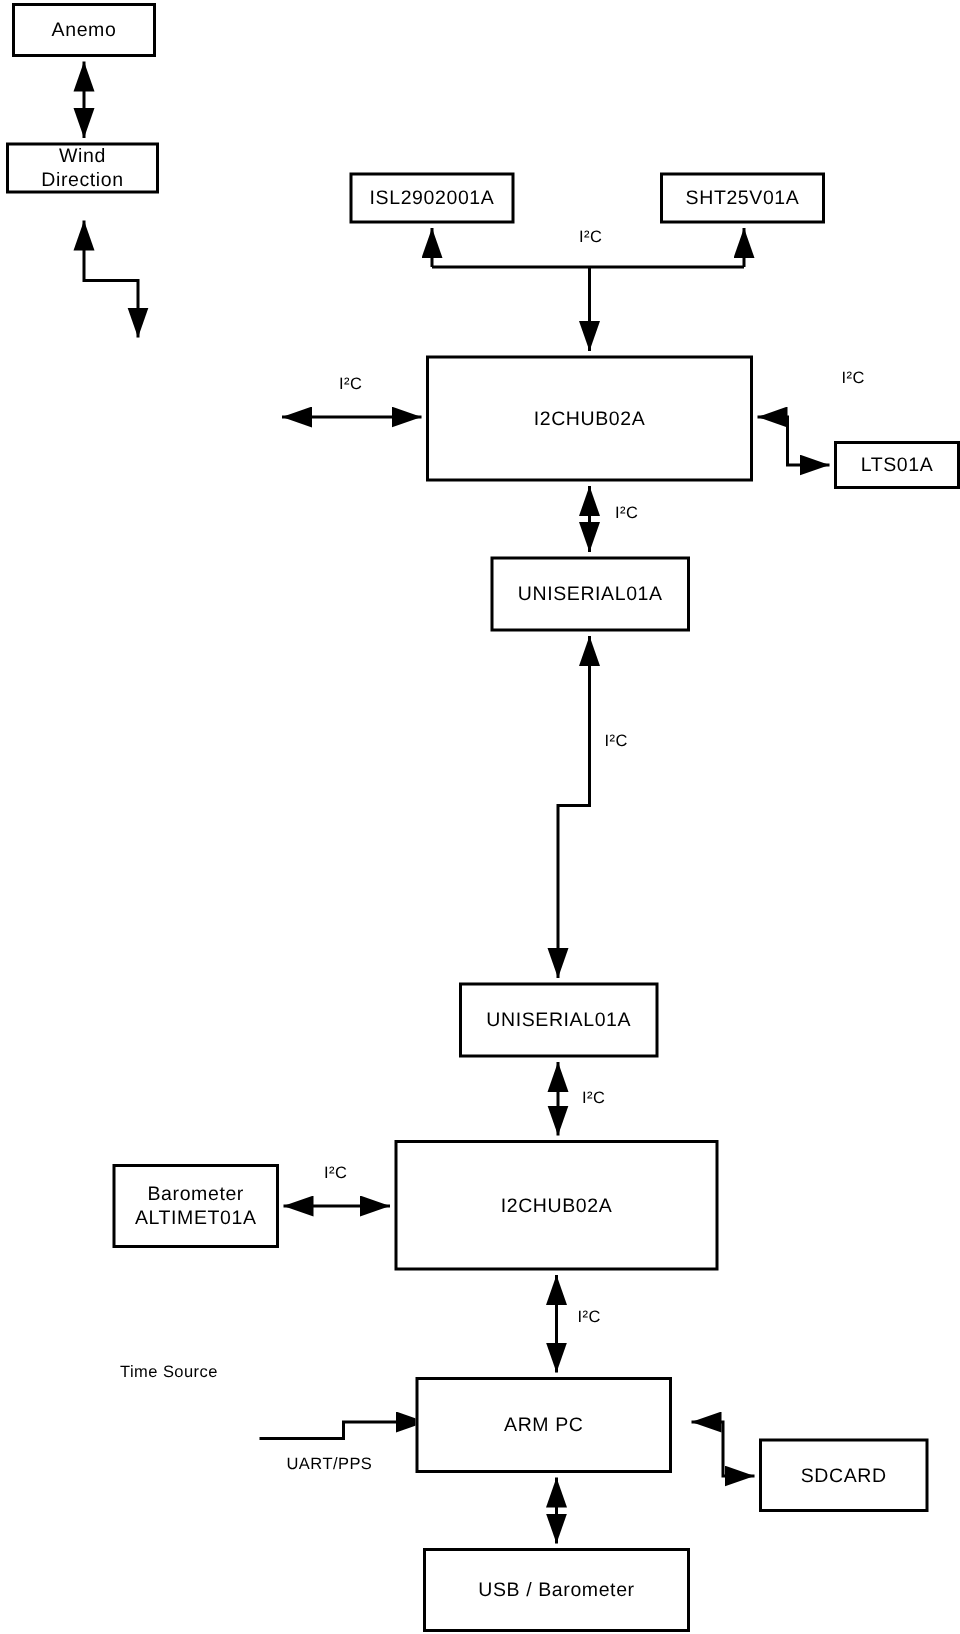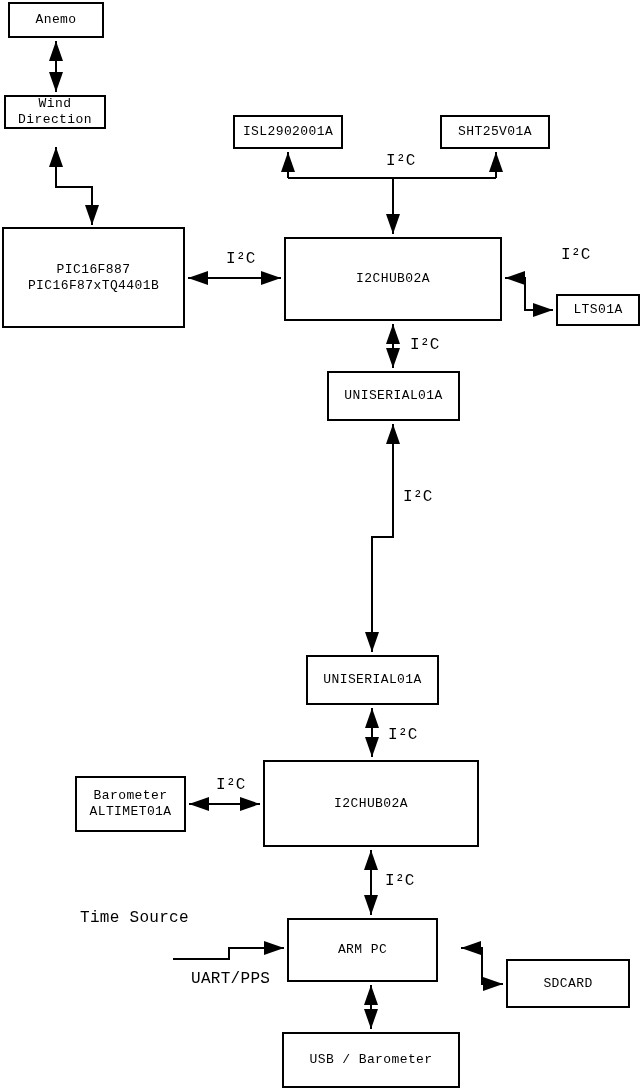--- a/index.html
+++ b/index.html
@@ -5,21 +5,21 @@
   html, body {
     margin: 0;
     padding: 0;
     background: #ffffff;
   }
   #canvas {
     position: relative;
     width: 640px;
     height: 1089px;
     background: #ffffff;
-    font-family: Liberation Mono, monospace;
+    font-family: Liberation Sans, sans-serif;
     color: #000000;
     overflow: hidden;
   }
   #wires {
     position: absolute;
     left: 0;
     top: 0;
     width: 640px;
     height: 1089px;
     pointer-events: none;
@@ -35,21 +35,21 @@
     text-align: center;
     font-size: 13px;
     line-height: 1.22;
   }
   .node span {
     white-space: pre-line;
     letter-spacing: 0.4px;
   }
   .edge-label {
     position: absolute;
-    font-size: 16px;
+    font-size: 11px;
     white-space: nowrap;
     letter-spacing: 0.3px;
   }
   svg path.wire {
     stroke: #000000;
     stroke-width: 2;
     fill: none;
   }
   svg marker path {
     fill: #000000;
@@ -103,24 +103,20 @@
 
   <div class="node" style="left:8px;top:2px;width:96px;height:36px">
     <span>Anemo</span>
   </div>
 
   <div class="node" style="left:4px;top:95px;width:102px;height:34px">
     <span>Wind
 Direction</span>
   </div>
 
-  <div class="node" style="left:2px;top:227px;width:183px;height:101px">
-    <span>PIC16F887
-PIC16F87xTQ4401B</span>
-  </div>
 
   <div class="node" style="left:233px;top:115px;width:110px;height:34px">
     <span>ISL2902001A</span>
   </div>
 
   <div class="node" style="left:440px;top:115px;width:110px;height:34px">
     <span>SHT25V01A</span>
   </div>
 
   <div class="node" style="left:284px;top:237px;width:218px;height:84px">
@@ -142,25 +138,25 @@
   <div class="node" style="left:263px;top:760px;width:216px;height:87px">
     <span>I2CHUB02A</span>
   </div>
 
   <div class="node" style="left:75px;top:776px;width:111px;height:56px">
     <span>Barometer
 ALTIMET01A</span>
   </div>
 
 
-  <div class="node" style="left:287px;top:918px;width:151px;height:64px">
+  <div class="node" style="left:277px;top:918px;width:171px;height:64px">
     <span>ARM PC</span>
   </div>
 
-  <div class="node" style="left:506px;top:959px;width:124px;height:49px">
+  <div class="node" style="left:506px;top:959px;width:113px;height:49px">
     <span>SDCARD</span>
   </div>
 
   <div class="node" style="left:282px;top:1032px;width:178px;height:56px">
     <span>USB / Barometer</span>
   </div>
 
   <div class="edge-label" style="left:226px;top:250px">I²C</div>
   <div class="edge-label" style="left:386px;top:152px">I²C</div>
   <div class="edge-label" style="left:561px;top:246px">I²C</div>

